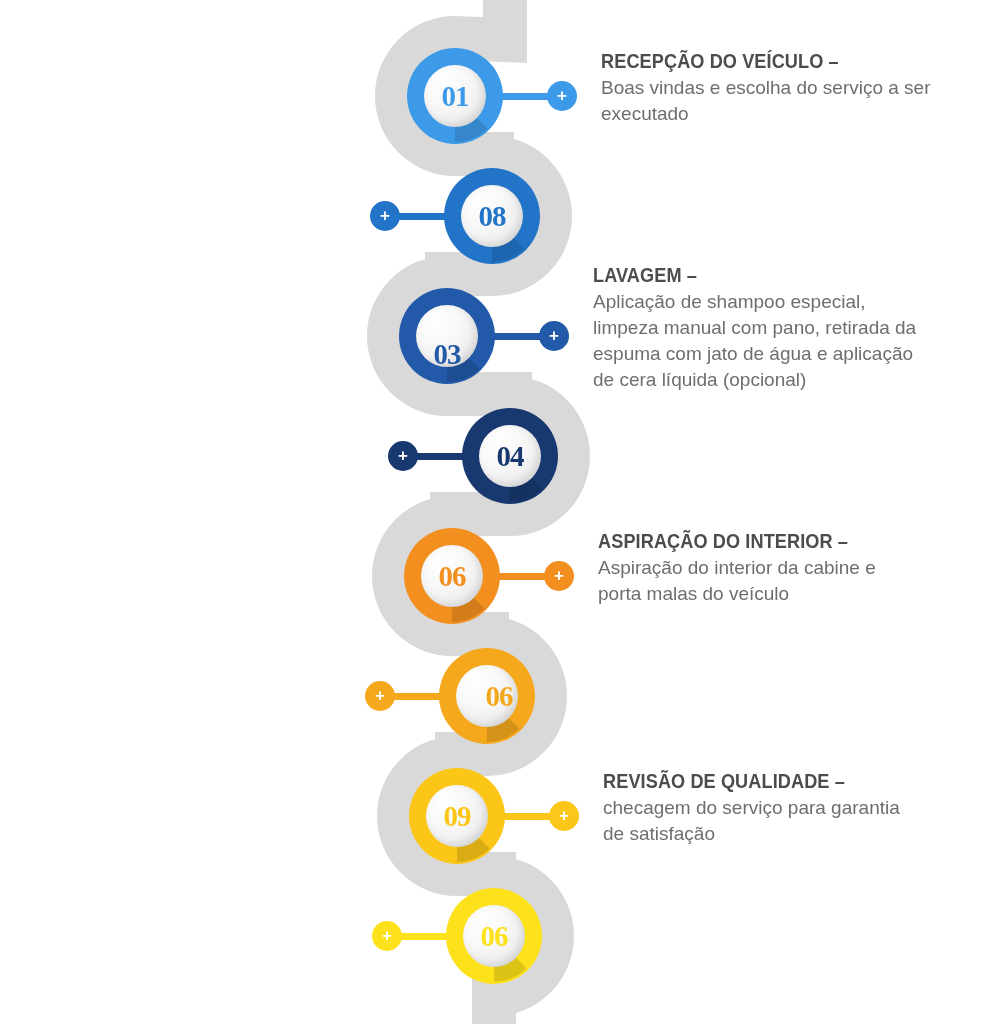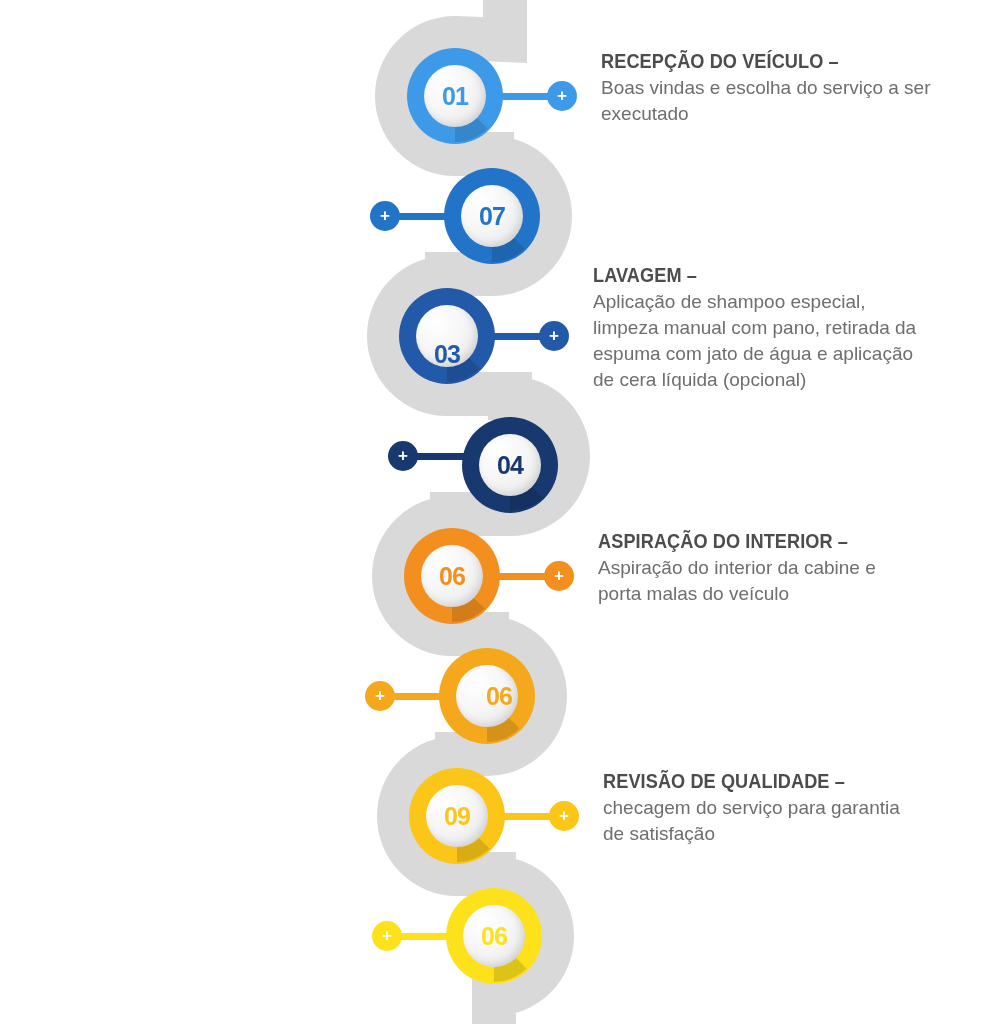--- a/index.html
+++ b/index.html
@@ -31,23 +31,23 @@
   }
   .inner{
     position:absolute;
     left:17px;top:17px;width:62px;height:62px;
     border-radius:50%;
     background:radial-gradient(circle at 32% 28%, #ffffff 0%, #f6f6f6 45%, #e2e2e2 100%);
     display:flex;align-items:center;justify-content:center;
     box-shadow:inset -3px -3px 7px rgba(0,0,0,.10);
   }
   .num{
-    font-family:Liberation Sans, sans-serif;
+    font-family:Liberation Serif, serif;
     font-weight:bold;
-    font-size:25px;
+    font-size:29px;
     letter-spacing:-1px;
     line-height:1;
   }
   
   .lshadow{
     position:absolute;
     left:48px;top:48px;
     width:46px;height:46px;
     overflow:hidden;
     border-bottom-right-radius:48px;
@@ -121,21 +121,21 @@
           <div class="title">RECEPÇÃO DO VEÍCULO –</div>
           <div class="desc">Boas vindas e escolha do serviço a ser
 executado</div>
         </div>
       </div>
       <div class="step">
         <div class="node" style="left: 444px; top: 168px;">
           <div class="ring" style="background: rgb(34, 116, 200);"></div>
           <div class="lshadow"></div>
           <div class="inner">
-            <div class="num" style="color: rgb(34, 116, 200);">07</div>
+            <div class="num" style="color: rgb(34, 116, 200);">08</div>
           </div>
         </div>
         <div class="stem" style="background: rgb(34, 116, 200); top: 212.5px; width: 58px; left: 392px;"></div>
         <div class="plus" style="background: rgb(34, 116, 200); top: 201px; left: 370px;">
           <span>+</span>
         </div>
       </div>
       <div class="step">
         <div class="node" style="left: 399px; top: 288px;">
           <div class="ring" style="background: rgb(34, 89, 168);"></div>
@@ -150,21 +150,21 @@
         </div>
         <div class="txt right" style="top: 264px; left: 593px; width: 400px;">
           <div class="title">LAVAGEM –</div>
           <div class="desc">Aplicação de shampoo especial,
 limpeza manual com pano, retirada da
 espuma com jato de água e aplicação
 de cera líquida (opcional)</div>
         </div>
       </div>
       <div class="step">
-        <div class="node" style="left: 462px; top: 417px;">
+        <div class="node" style="left: 462px; top: 408px;">
           <div class="ring" style="background: rgb(23, 57, 111);"></div>
           <div class="lshadow"></div>
           <div class="inner">
             <div class="num" style="color: rgb(23, 57, 111);">04</div>
           </div>
         </div>
         <div class="stem" style="background: rgb(23, 57, 111); top: 452.5px; width: 58px; left: 410px;"></div>
         <div class="plus" style="background: rgb(23, 57, 111); top: 441px; left: 388px;">
           <span>+</span>
         </div>

